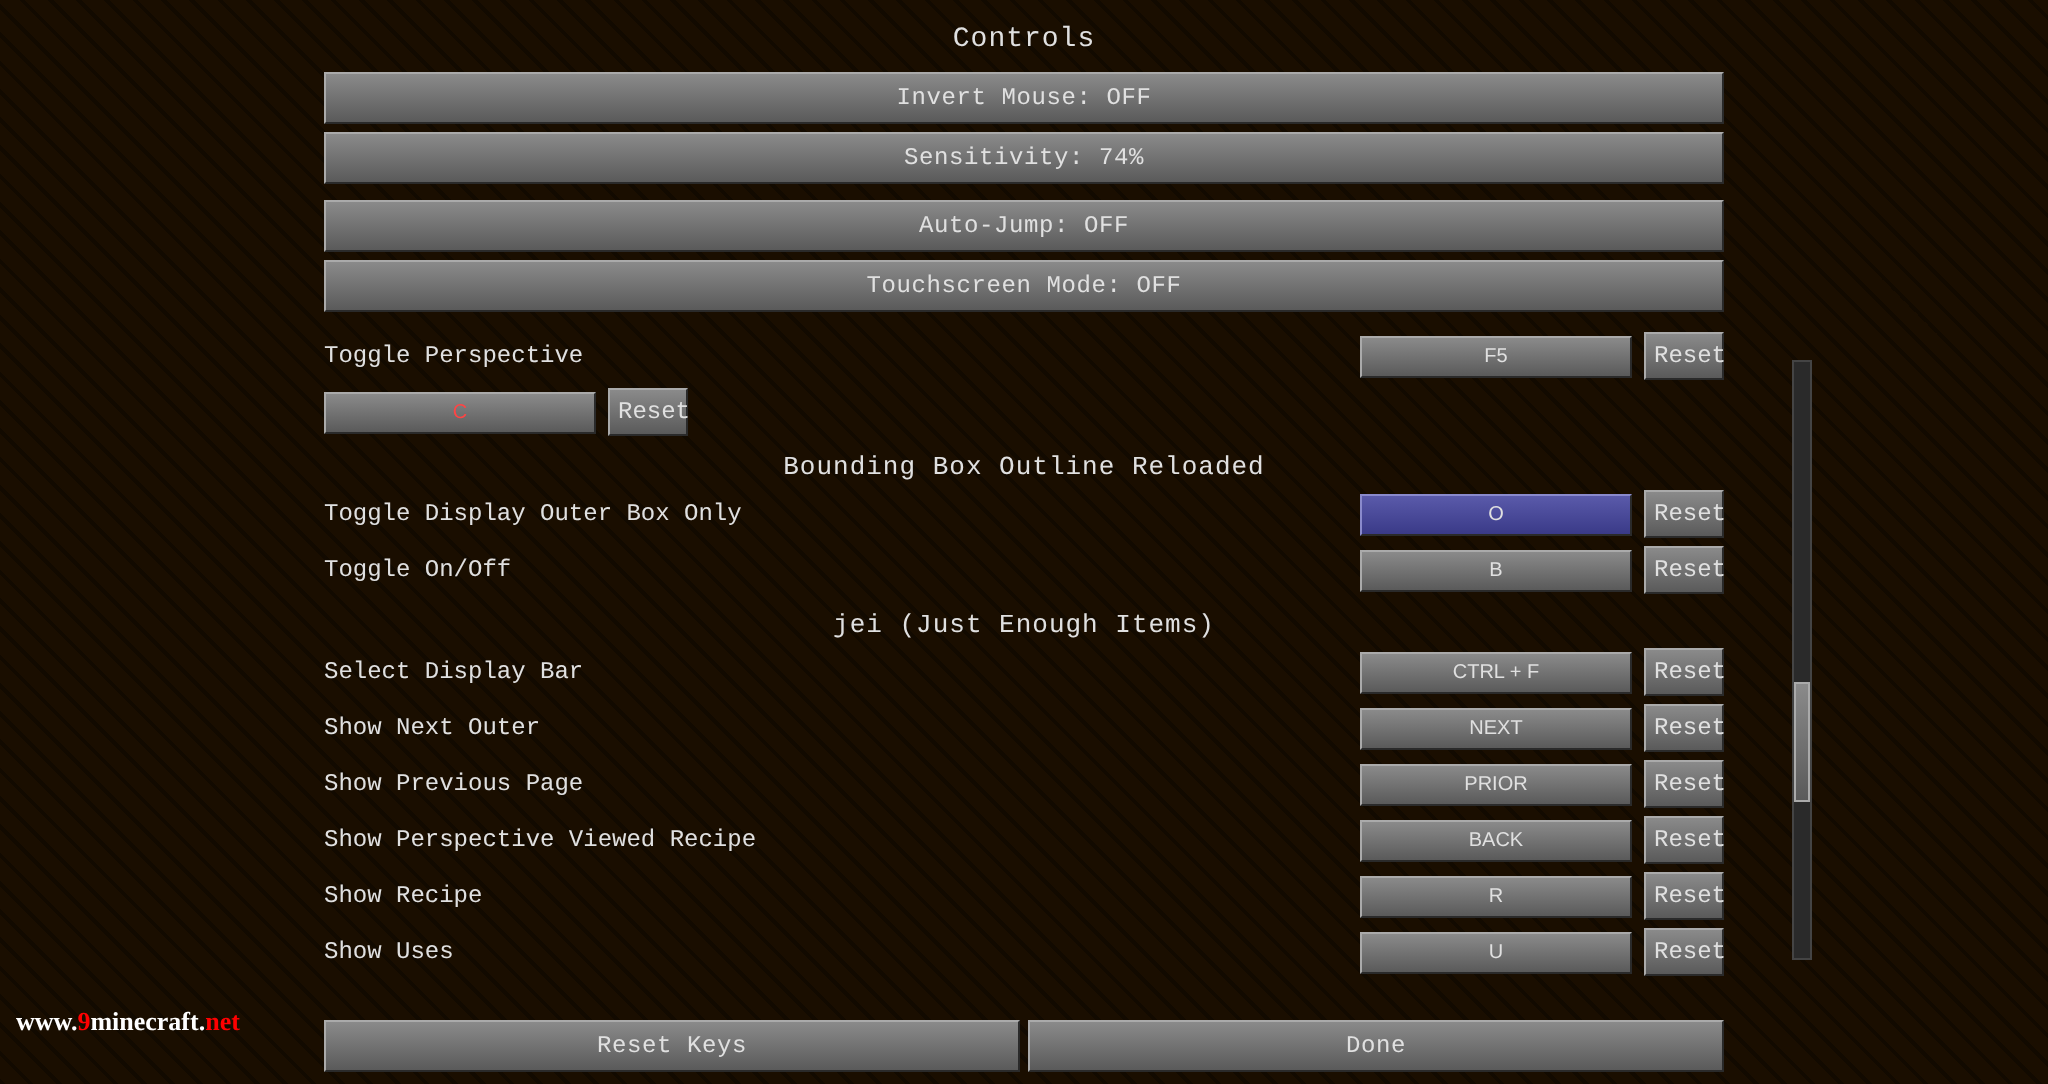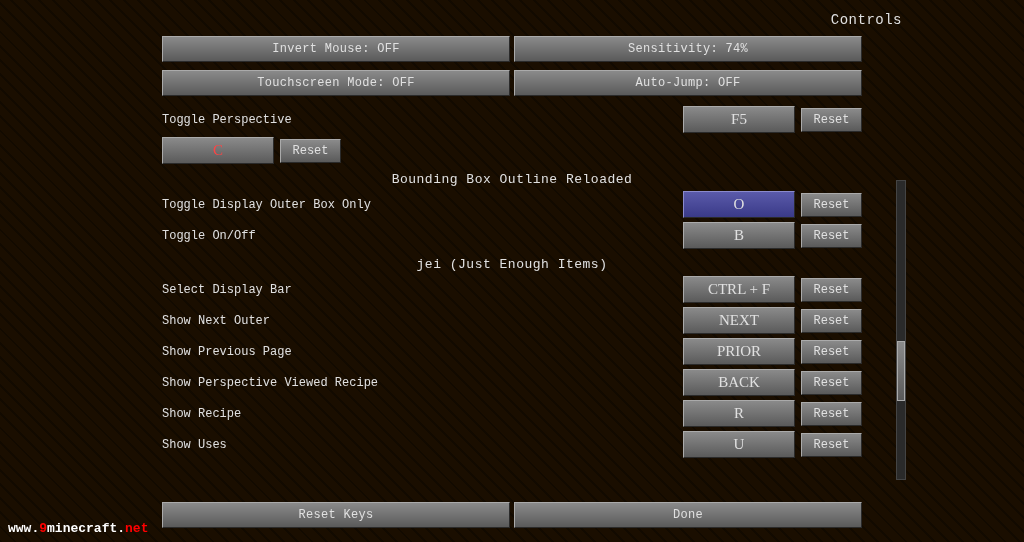--- a/index.html
+++ b/index.html
@@ -22,30 +22,30 @@
       width: 780px;
       margin: 0 auto;
       padding: 8px 0;
       height: 542px;
       overflow: hidden;
       display: flex;
       flex-direction: column;
     }
 
     .section-title {
-      text-align: right;
+      text-align: center;
       font-size: 14px;
       color: #e0e0e0;
       padding: 4px 0;
       letter-spacing: 0.5px;
     }
 
     .top-buttons {
       display: grid;
-      grid-template-columns: 1fr 1fr;
+      grid-template-columns: 1fr;
       gap: 4px;
       margin: 4px 40px;
     }
 
     .btn {
       background: linear-gradient(to bottom, #8a8a8a, #5a5a5a);
       border: 1px solid #2a2a2a;
       border-top-color: #aaa;
       border-left-color: #aaa;
       color: #e0e0e0;
@@ -72,46 +72,46 @@
       min-height: 28px;
     }
 
     .setting-label {
       flex: 1;
       font-size: 12px;
       color: #e0e0e0;
     }
 
     .setting-key-btn {
-      width: 112px;
+      width: 136px;
       background: linear-gradient(to bottom, #8a8a8a, #5a5a5a);
       border: 1px solid #2a2a2a;
       border-top-color: #aaa;
       border-left-color: #aaa;
       color: #e0e0e0;
-      font-family: Liberation Serif, serif;
-      font-size: 15px;
+      font-family: Liberation Sans, sans-serif;
+      font-size: 10px;
       padding: 4px 8px;
       cursor: pointer;
       text-align: center;
     }
 
     .setting-key-btn.key-blue {
       background: linear-gradient(to blue, #6a6aaa, #4a4a8a);
       background: linear-gradient(to bottom, #5a5aaa, #3a3a88);
       border-top-color: #8a8acc;
       border-left-color: #8a8acc;
     }
 
     .setting-key-btn.key-red {
       color: #ff4444;
     }
 
     .reset-btn {
-      width: 61px;
+      width: 40px;
       margin-left: 6px;
       background: linear-gradient(to bottom, #8a8a8a, #5a5a5a);
       border: 1px solid #2a2a2a;
       border-top-color: #aaa;
       border-left-color: #aaa;
       color: #e0e0e0;
       font-family: 'Courier New', monospace;
       font-size: 12px;
       padding: 4px 4px;
       cursor: pointer;
@@ -147,23 +147,23 @@
       position: absolute;
       top: 160px;
       width: 100%;
       height: 60px;
       background: linear-gradient(to bottom, #8a8a8a, #5a5a5a);
       border: 1px solid #aaa;
     }
 
     .watermark {
       position: absolute;
-      bottom: 6px;
+      bottom: 23px;
       left: 8px;
-      font-family: Liberation Mono, monospace;
+      font-family: Liberation Serif, serif;
       font-size: 13px;
       font-weight: bold;
     }
 
     .watermark-www { color: #ffffff; }
     .watermark-9 { color: #ff0000; }
     .watermark-minecraft { color: #ffffff; }
     .watermark-net { color: #ff0000; }
   </style>
 </head>
@@ -171,22 +171,22 @@
 
 <div class="main-container">
 
   <div class="section-title">Controls</div>
 
   <div class="top-buttons">
     <button class="btn">Invert Mouse: OFF</button>
     <button class="btn">Sensitivity: 74%</button>
   </div>
   <div class="top-buttons">
+    <button class="btn">Auto-Jump: OFF</button>
     <button class="btn">Touchscreen Mode: OFF</button>
-    <button class="btn">Auto-Jump: OFF</button>
   </div>
 
   <div class="settings-area">
 
     <div class="setting-row">
       <span class="setting-label">Toggle Perspective</span>
       <button class="setting-key-btn">F5</button>
       <button class="reset-btn">Reset</button>
     </div>
 

